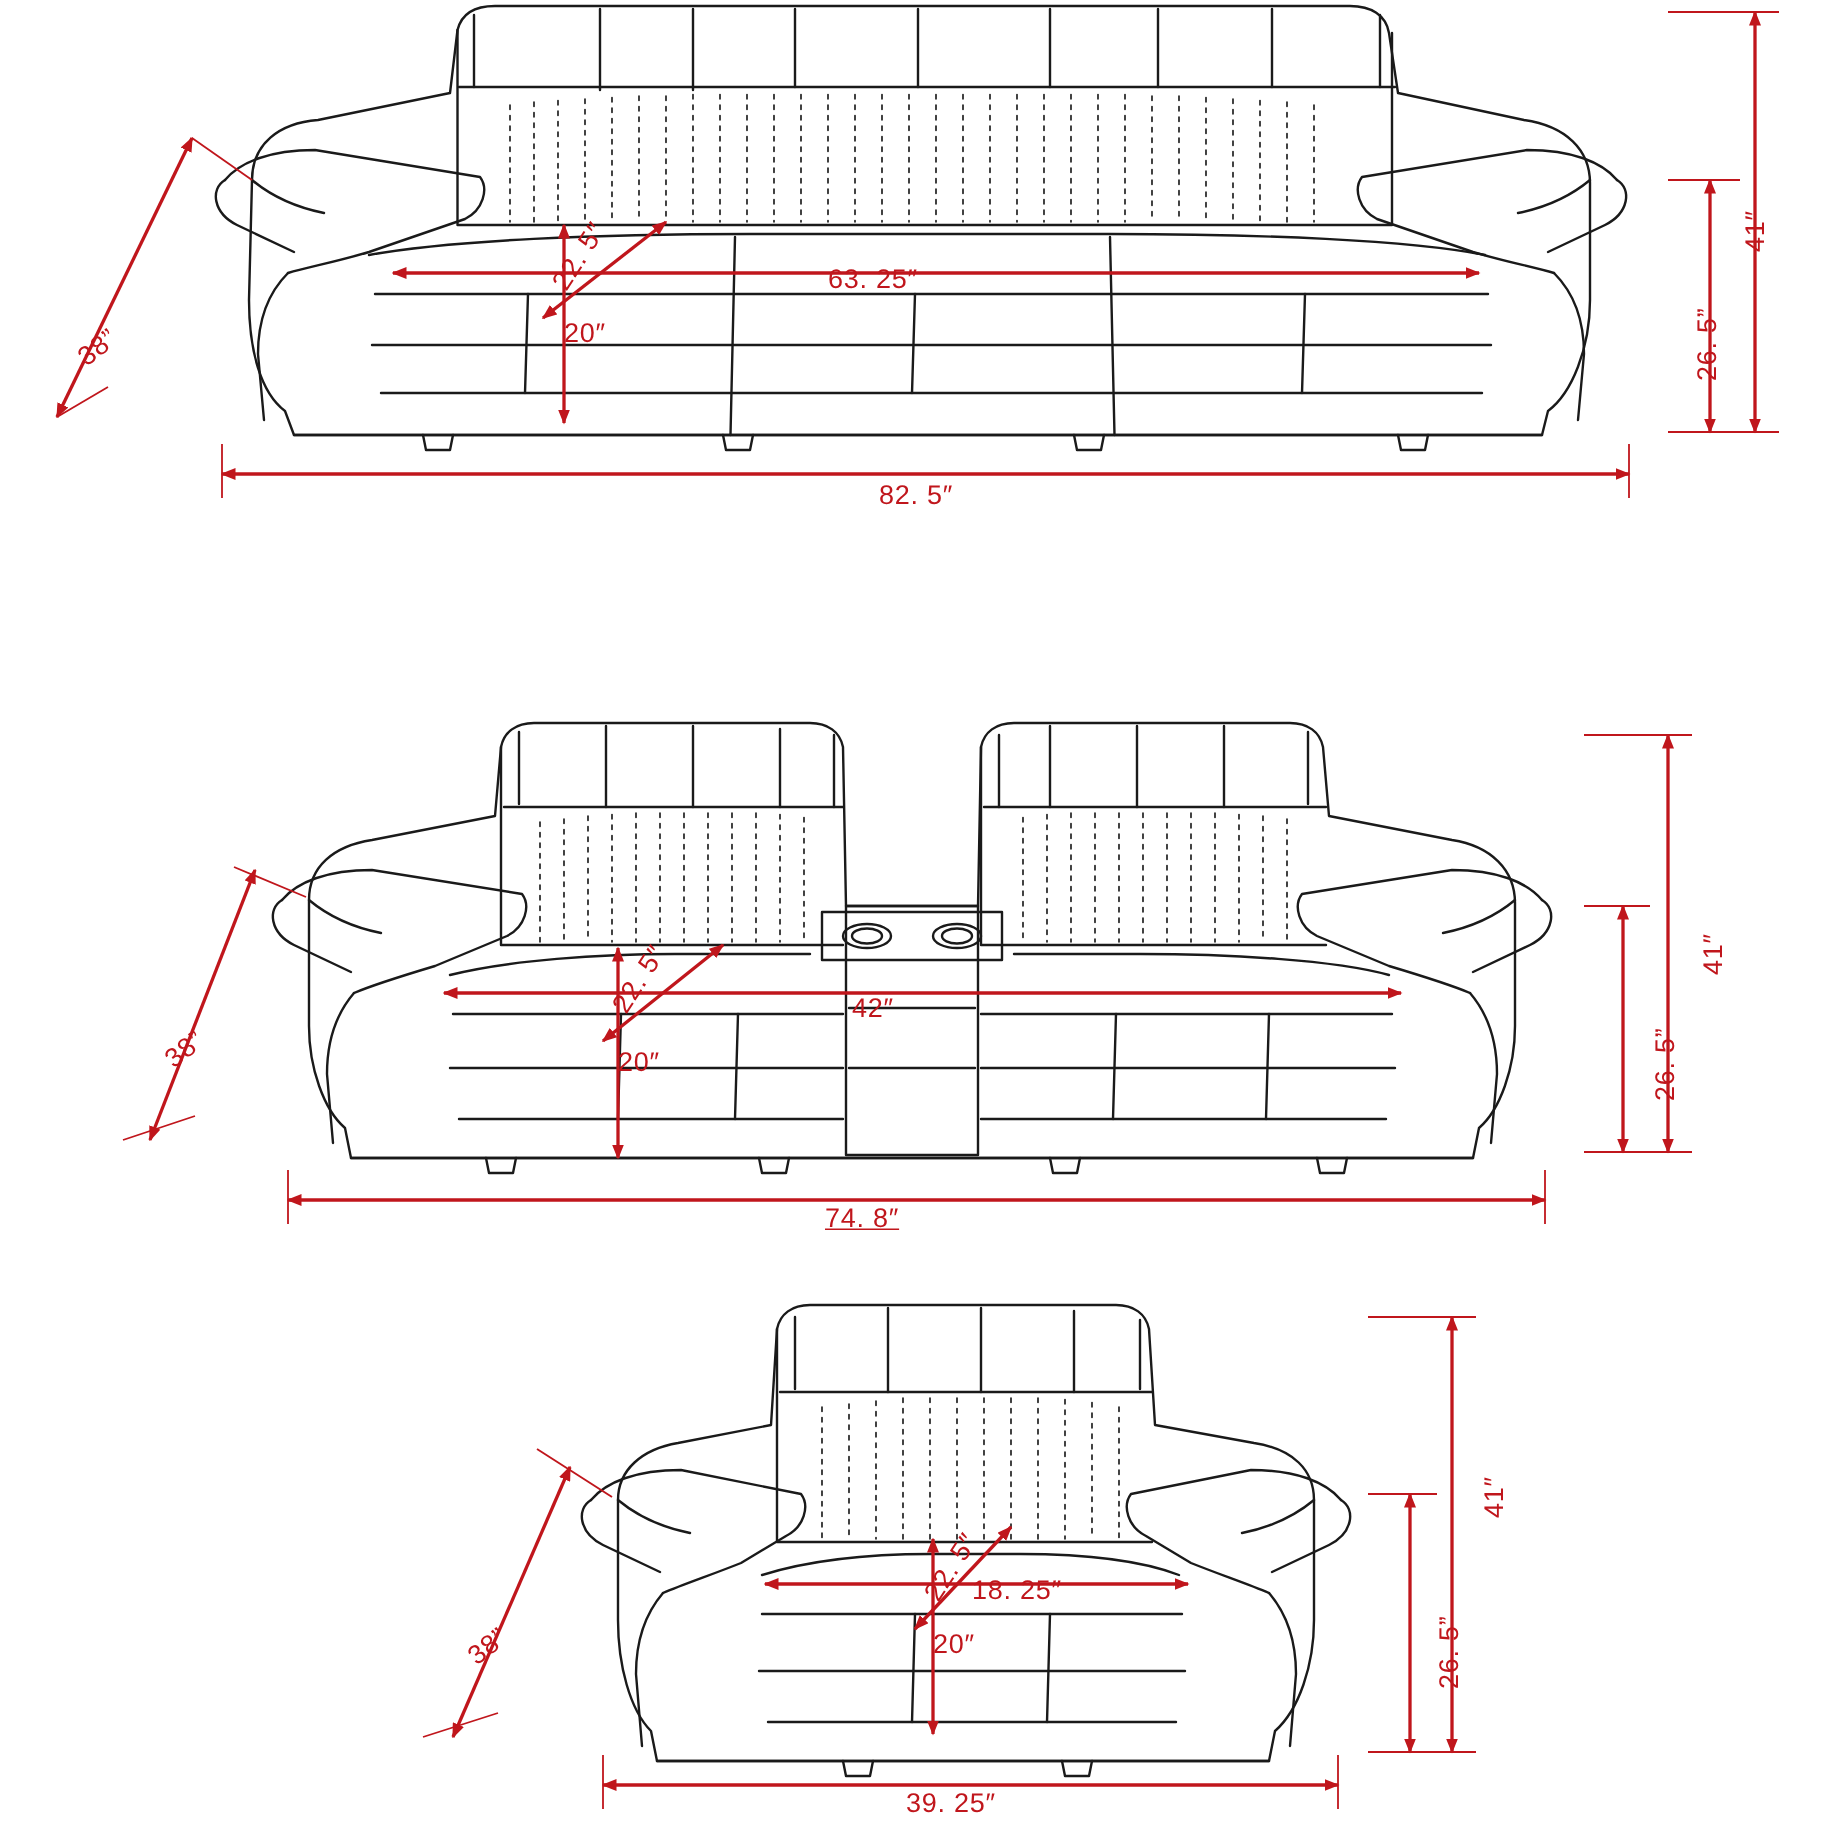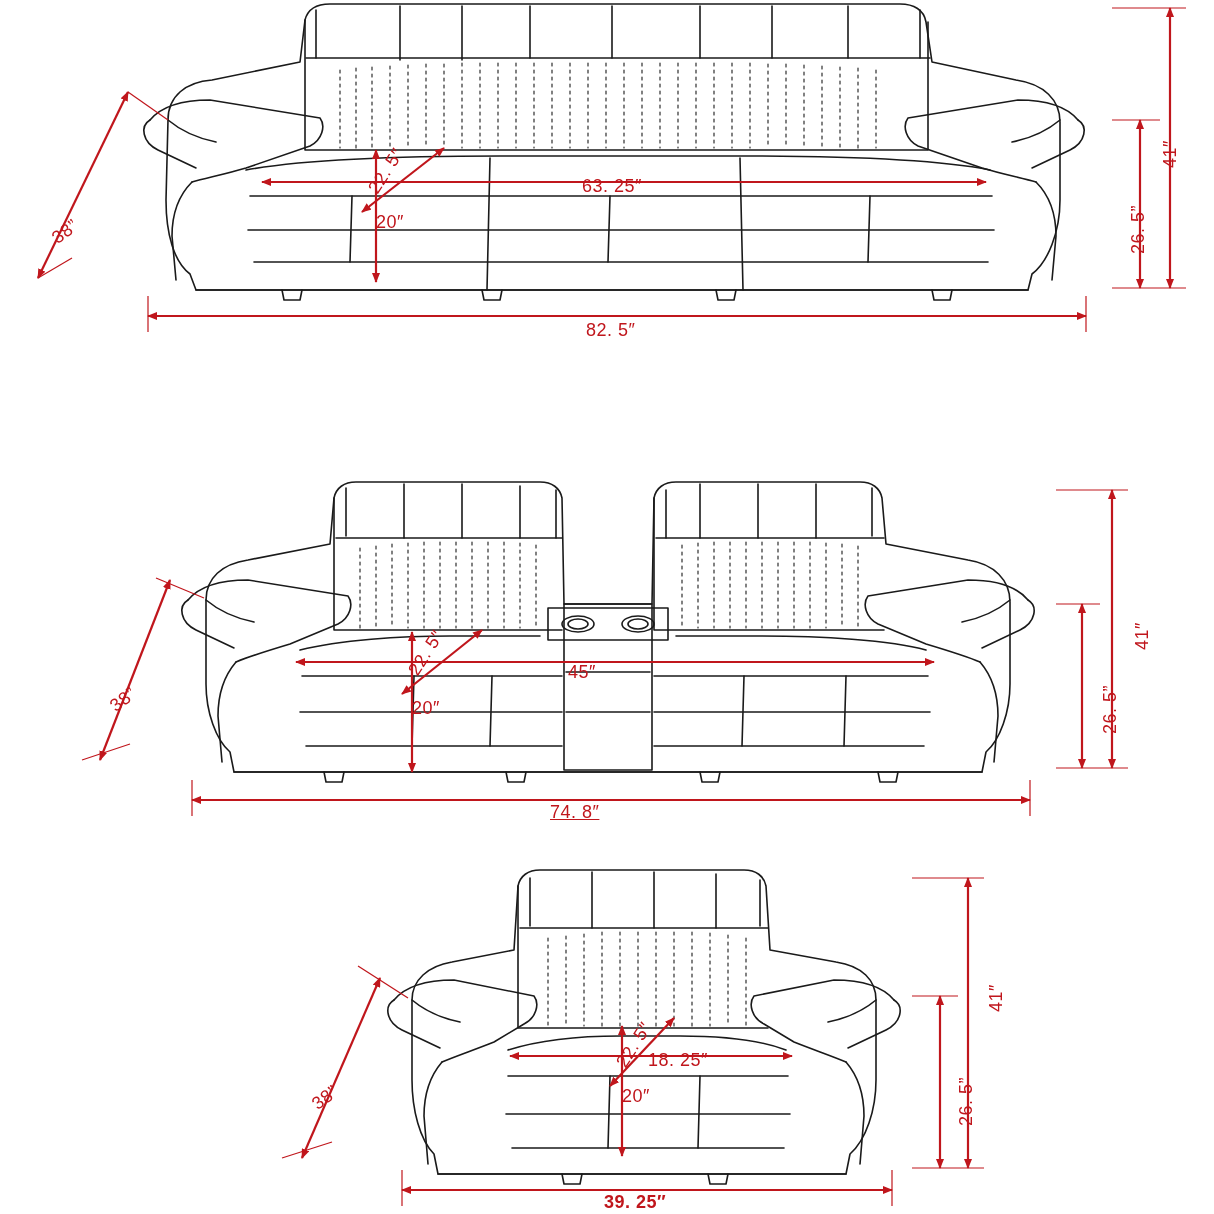--- a/index.html
+++ b/index.html
@@ -222,32 +222,32 @@
 
     <path d="M610,1086 L674,1018" marker-start="url(#ahs)" marker-end="url(#ah)"></path>
 
     <path d="M622,1026 L622,1156" marker-start="url(#ahs)" marker-end="url(#ah)"></path>
   </g>
 </svg>
 
 <div class="dim-label rot-diag2" style="left:48px; top:232px;">38”</div>
 <div class="dim-label rot90" style="left:1160px; top:168px;">41″</div>
 <div class="dim-label rot90" style="left:1128px; top:254px;">26. 5”</div>
-<div class="dim-label" style="left:582px; top:176px;">63. 25″</div>
+<div class="dim-label" style="left:552px; top:176px;">63. 25″</div>
 <div class="dim-label rot-diag" style="left:364px; top:186px;">22. 5″</div>
 <div class="dim-label" style="left:376px; top:212px;">20″</div>
 <div class="dim-label" style="left:586px; top:320px;">82. 5″</div>
 
 <div class="dim-label rot-diag2" style="left:106px; top:700px;">38”</div>
 <div class="dim-label rot90" style="left:1132px; top:650px;">41″</div>
 <div class="dim-label rot90" style="left:1100px; top:734px;">26. 5”</div>
-<div class="dim-label" style="left:568px; top:662px;">45″</div>
+<div class="dim-label" style="left:568px; top:662px;">42″</div>
 <div class="dim-label rot-diag" style="left:404px; top:668px;">22. 5″</div>
 <div class="dim-label" style="left:412px; top:698px;">20″</div>
 <div class="dim-label" style="left:550px; top:802px;text-decoration:underline;">74. 8″</div>
 
 <div class="dim-label rot-diag2" style="left:308px; top:1098px;">38”</div>
 <div class="dim-label rot90" style="left:986px; top:1012px;">41″</div>
 <div class="dim-label rot90" style="left:956px; top:1126px;">26. 5”</div>
 <div class="dim-label" style="left:648px; top:1050px;">18. 25″</div>
 <div class="dim-label rot-diag" style="left:612px; top:1060px;">22. 5″</div>
 <div class="dim-label" style="left:622px; top:1086px;">20″</div>
-<div class="dim-label" style="left:604px; top:1192px;font-weight:bold;">39. 25″</div>
+<div class="dim-label" style="left:604px; top:1192px;">39. 25″</div>
 
 </body></html>

